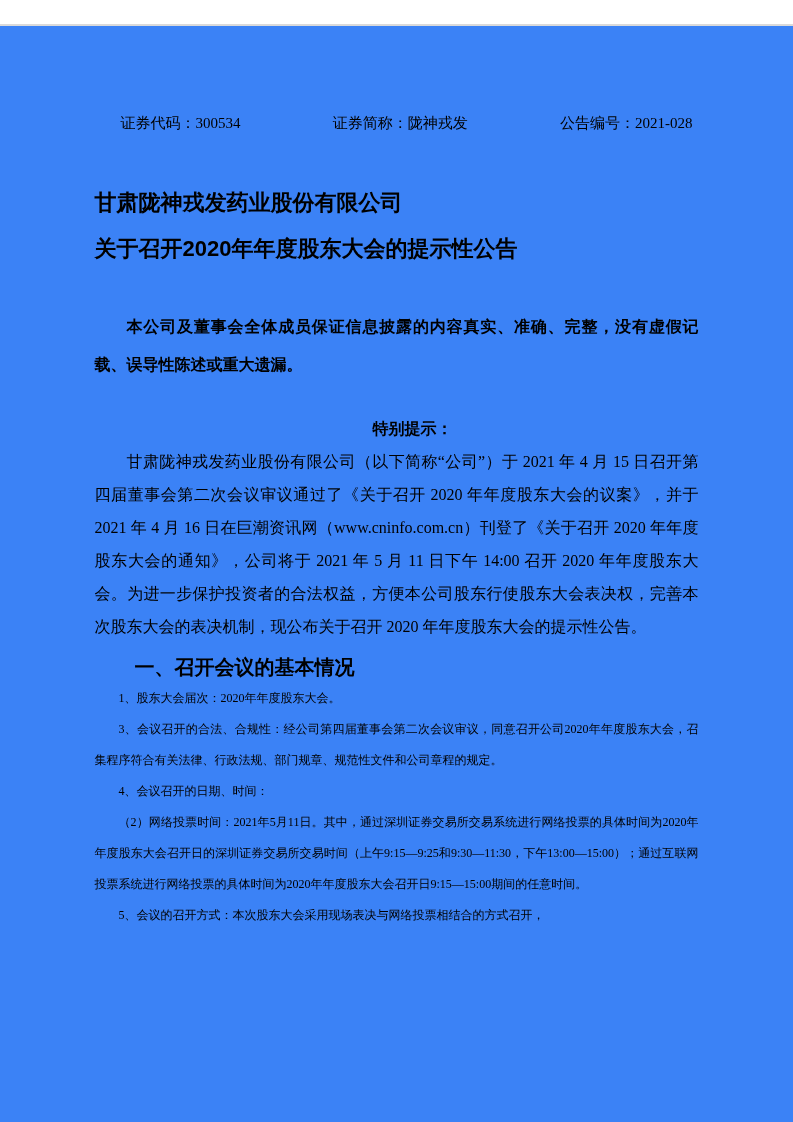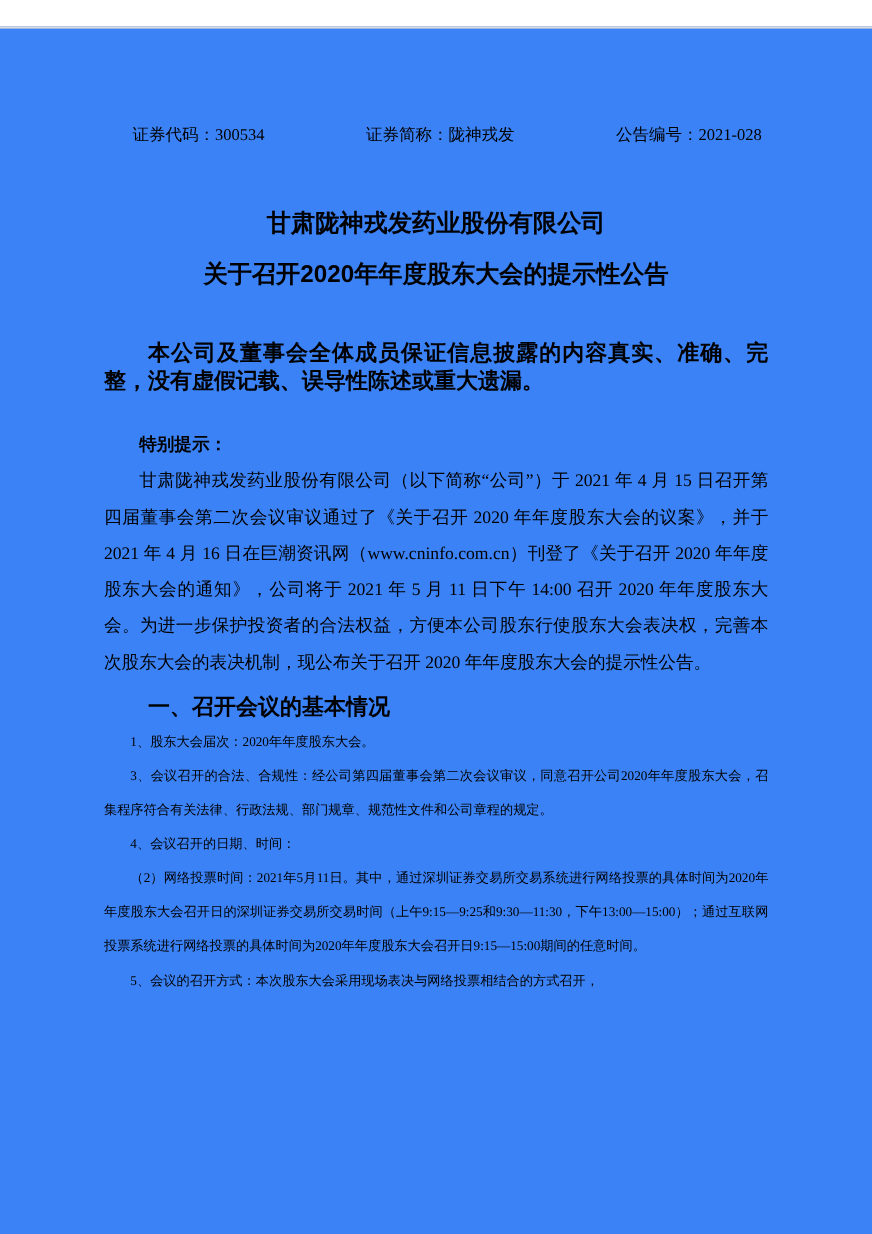--- a/index.html
+++ b/index.html
@@ -28,48 +28,49 @@
     justify-content: space-between;
     margin-top: 88px;
     padding-left: 26px;
     padding-right: 6px;
     font-size: 15px;
     line-height: 18px;
     white-space: nowrap;
   }
   .title {
     margin: 0;
-    text-align: center;
+    text-align: left;
     font-family: "Liberation Sans", "DejaVu Sans", sans-serif;
     font-weight: bold;
     font-size: 22px;
     line-height: 46px;
   }
   .title-block {
     margin-top: 48px;
   }
   p {
     margin: 0;
   }
   .statement {
     margin-top: 36px;
     font-family: Liberation Serif, serif;
     font-weight: bold;
-    font-size: 20px;
-    line-height: 26px;
+    font-size: 16px;
+    line-height: 38px;
     text-indent: 2em;
     text-align: justify;
   }
   .special-heading {
     margin-top: 28px;
     font-family: "Liberation Sans", "DejaVu Sans", sans-serif;
     font-weight: bold;
     font-size: 16px;
     line-height: 33px;
     text-indent: 2em;
+    text-align: center;
   }
   .body-para {
     font-size: 16px;
     line-height: 33px;
     text-indent: 2em;
     text-align: justify;
   }
   .section-heading {
     margin-top: 8px;
     font-family: "Liberation Sans", "DejaVu Sans", sans-serif;

